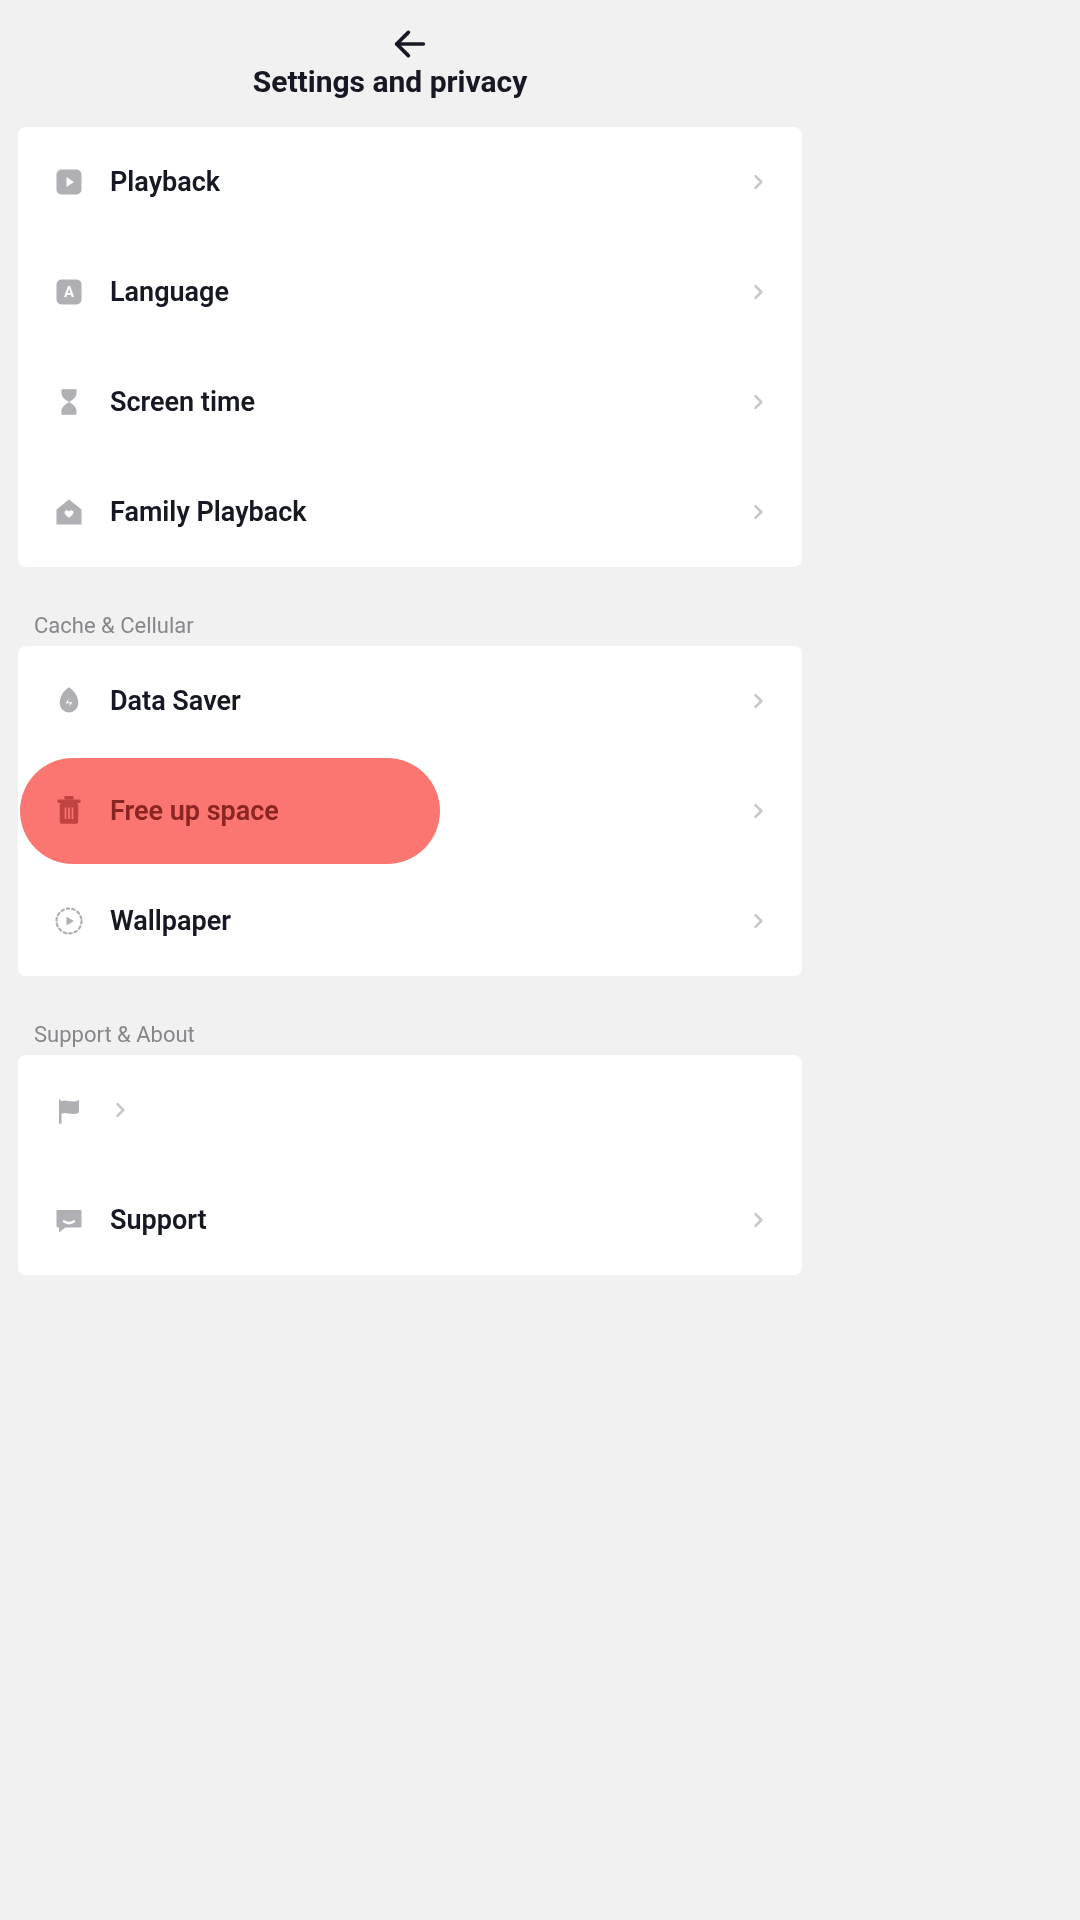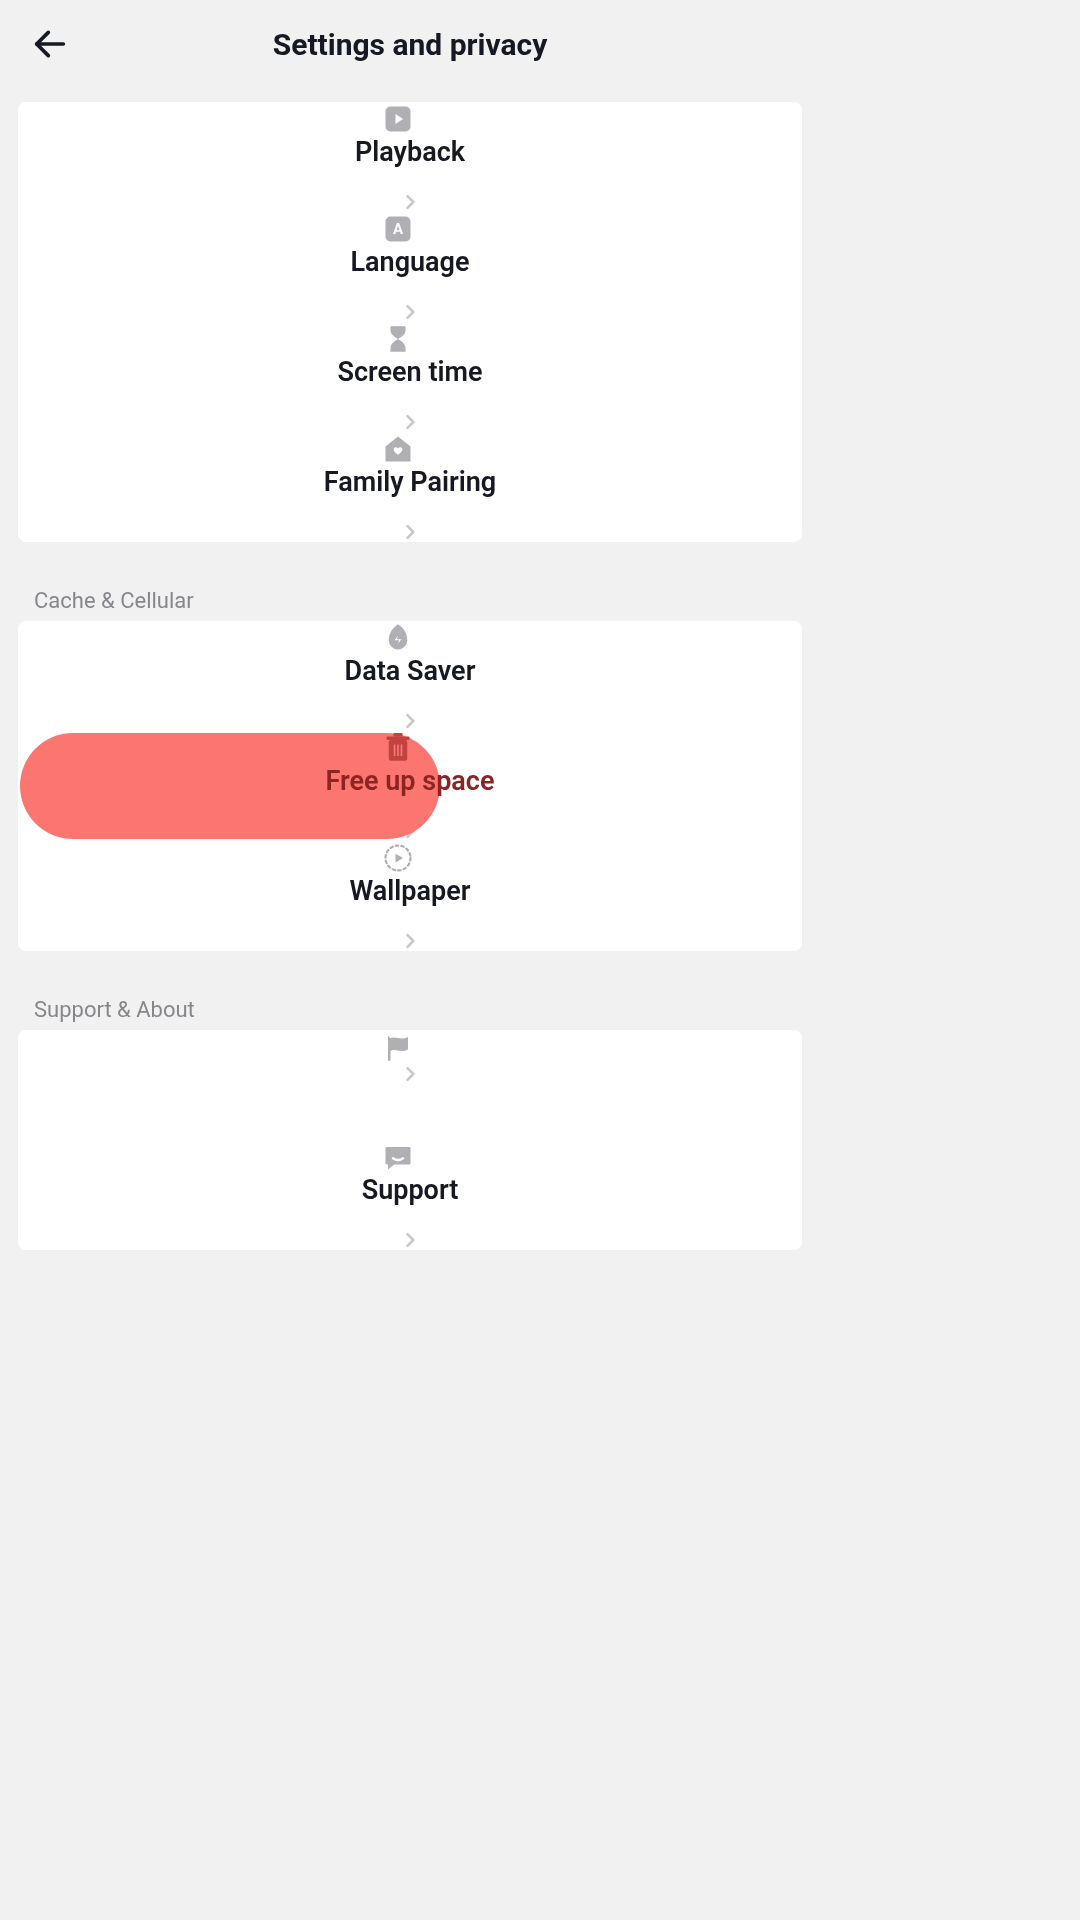--- a/index.html
+++ b/index.html
@@ -10,22 +10,23 @@
     body {
       font-family: -apple-system, BlinkMacSystemFont, "Segoe UI", Roboto, Helvetica, Arial, sans-serif;
       background: #f1f1f2;
       width: 820px;
       height: 1460px;
       overflow: hidden;
     }
     .header {
       display: flex;
       align-items: center;
-      padding: 24px 30px 38px 30px;
+      padding: 24px 30px 28px 30px;
       background: #f1f1f2;
+      flex-direction: column;
     }
     .back-btn {
       width: 40px;
       height: 40px;
       display: flex;
       align-items: center;
       justify-content: center;
       cursor: pointer;
     }
     .header-title {
@@ -51,21 +52,20 @@
       font-weight: 400;
       color: #86878b;
     }
     .row {
       display: flex;
       align-items: center;
       padding: 0 34px;
       height: 110px;
       position: relative;
       cursor: pointer;
-      flex-direction: column;
     }
     .row .icon-slot {
       width: 34px;
       height: 34px;
       display: flex;
       align-items: center;
       justify-content: center;
       margin-right: 24px;
       flex-shrink: 0;
       color: #b0b0b4;
@@ -163,21 +163,21 @@
     </div>
   </div>
 
   <div class="row">
     <div class="icon-slot">
       <svg width="30" height="30" viewBox="0 0 24 24" fill="currentColor">
           <path d="M12 2 L22 10 L22 22 L2 22 L2 10 Z"></path>
           <path d="M12 11.5 c-1.2-1.5-3.5-1-3.5 1 c0 1.5 3.5 4 3.5 4 s3.5-2.5 3.5-4 c0-2-2.3-2.5-3.5-1 Z" fill="#fff"></path>
         </svg>
     </div>
-    <div class="label">Family Pairing</div>
+    <div class="label">Family Playback</div>
     <div class="chevron">
       <svg width="20" height="20" viewBox="0 0 24 24" fill="none" stroke="currentColor" stroke-width="3" stroke-linecap="round" stroke-linejoin="round">
           <polyline points="9 5 16 12 9 19"></polyline>
         </svg>
     </div>
   </div>
 
 </div>
 
 <div class="section-header">Cache &amp; Cellular</div>

